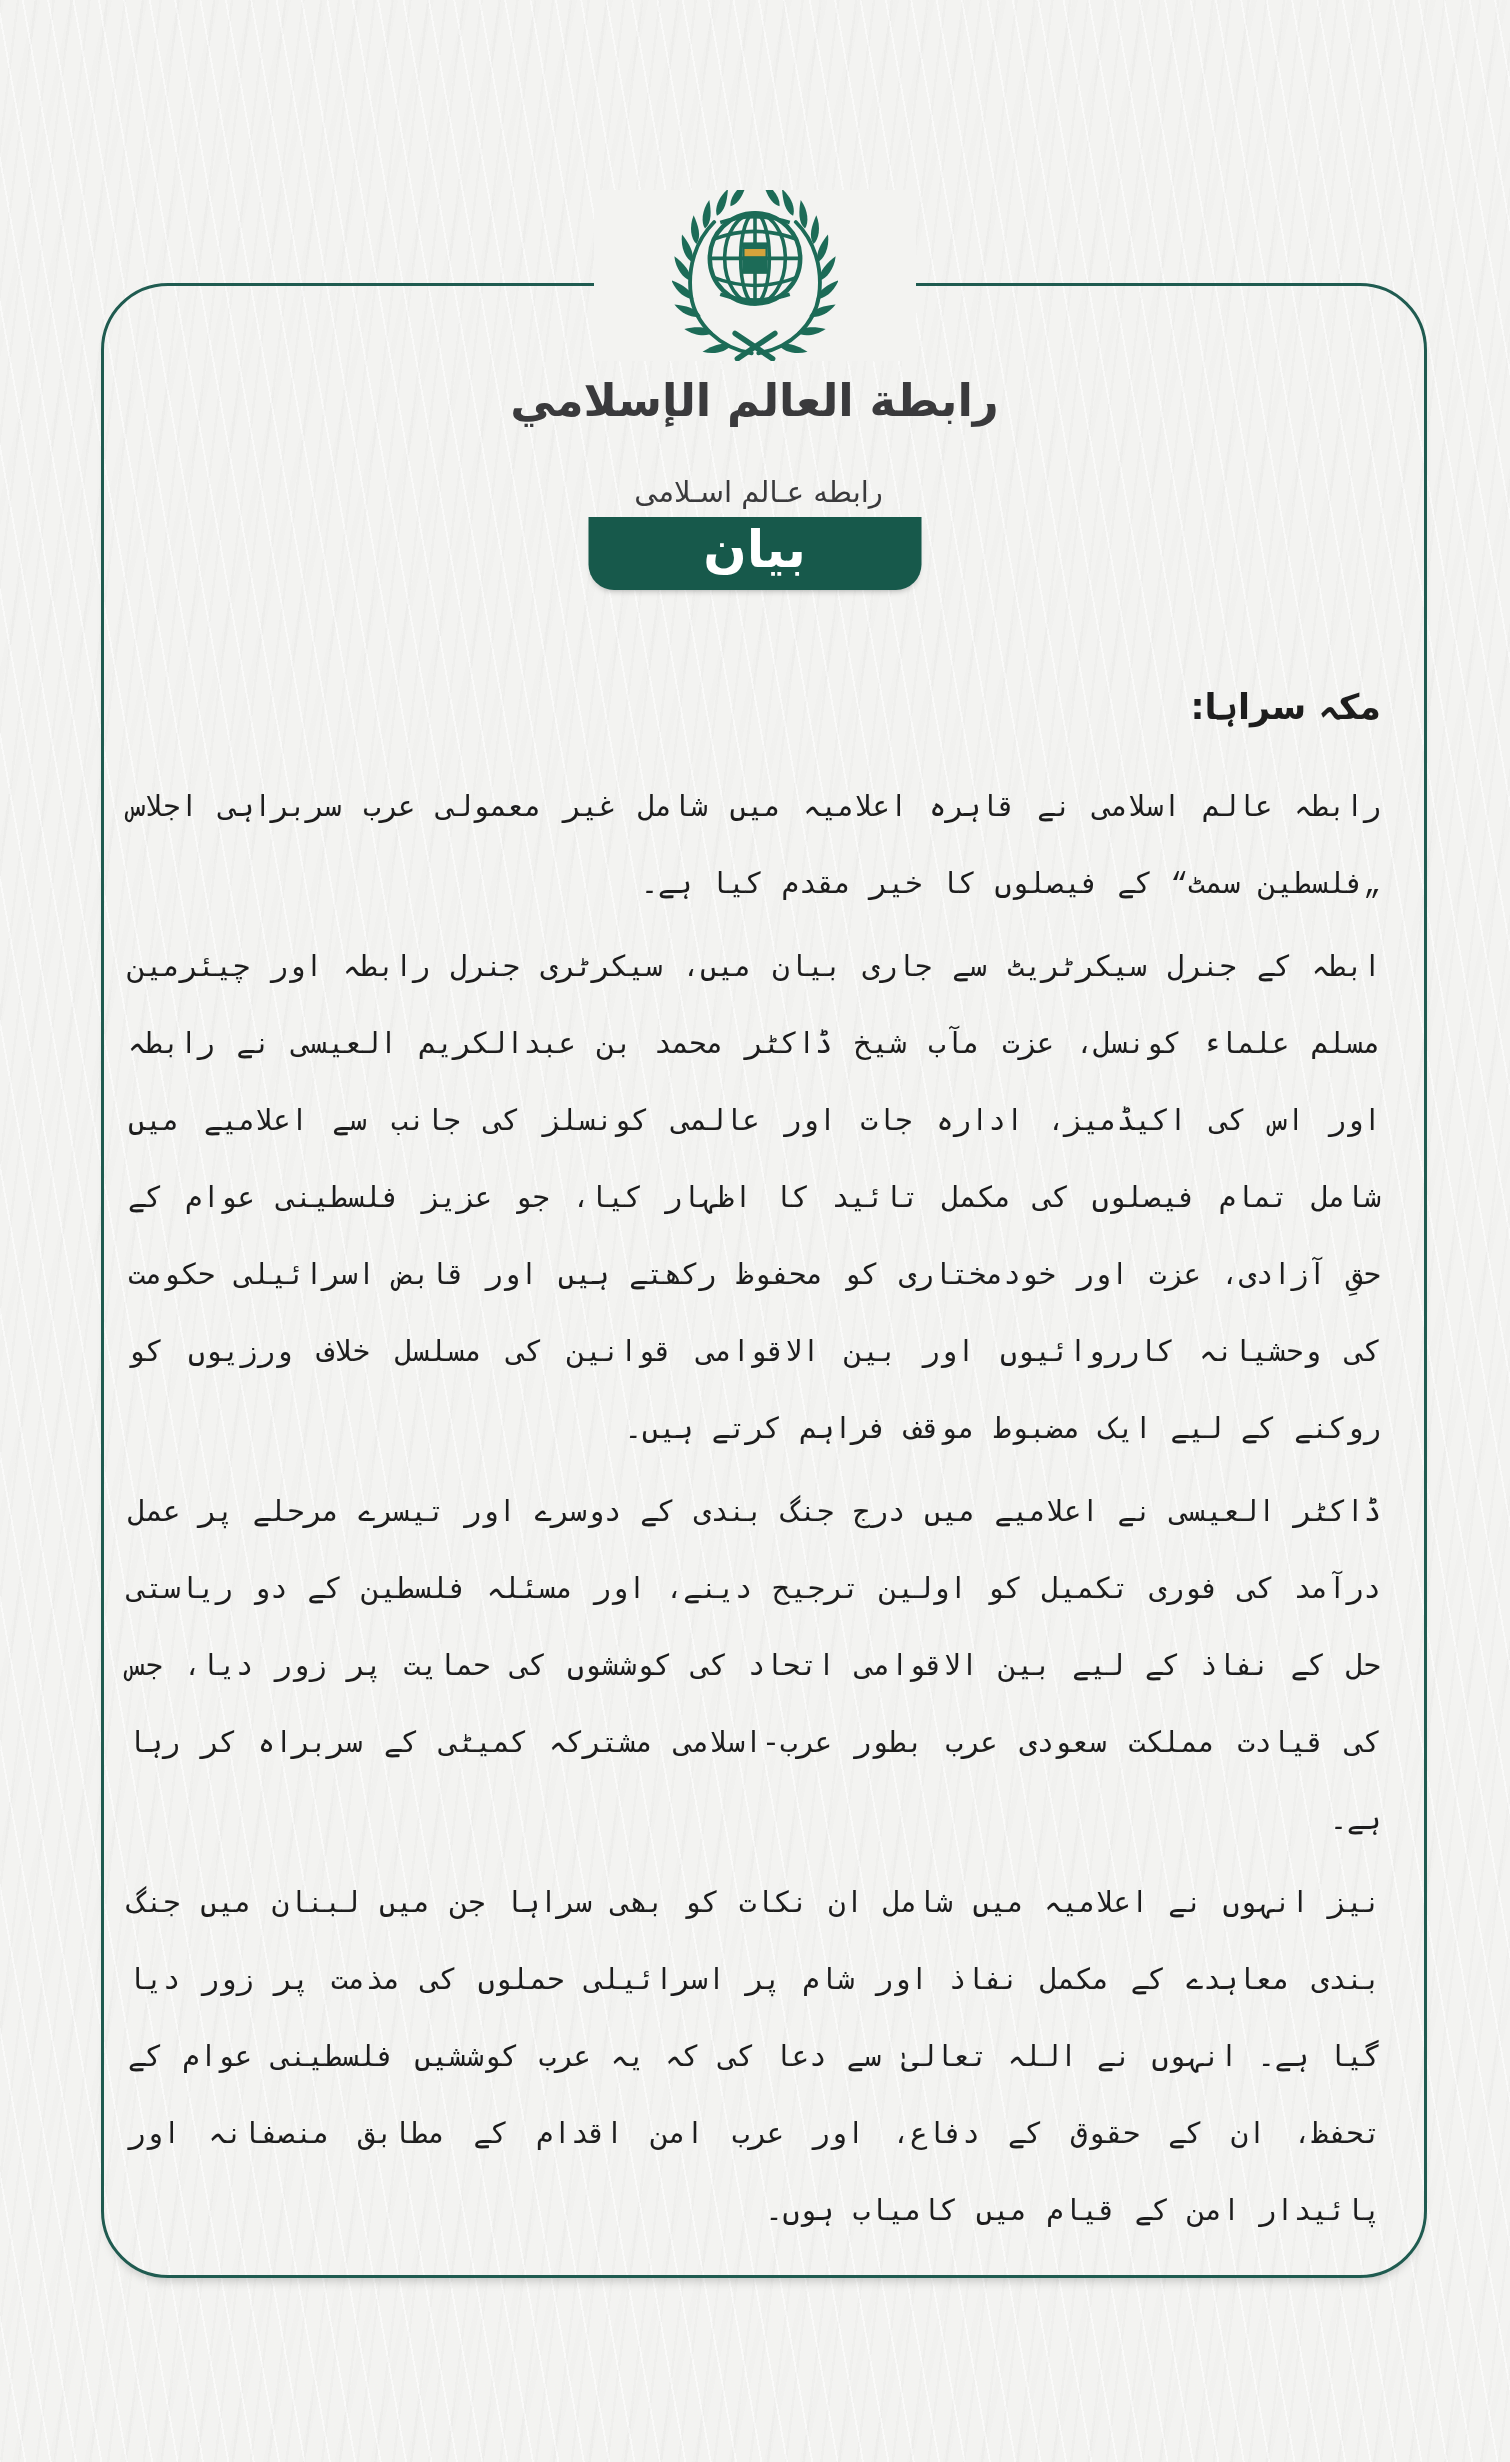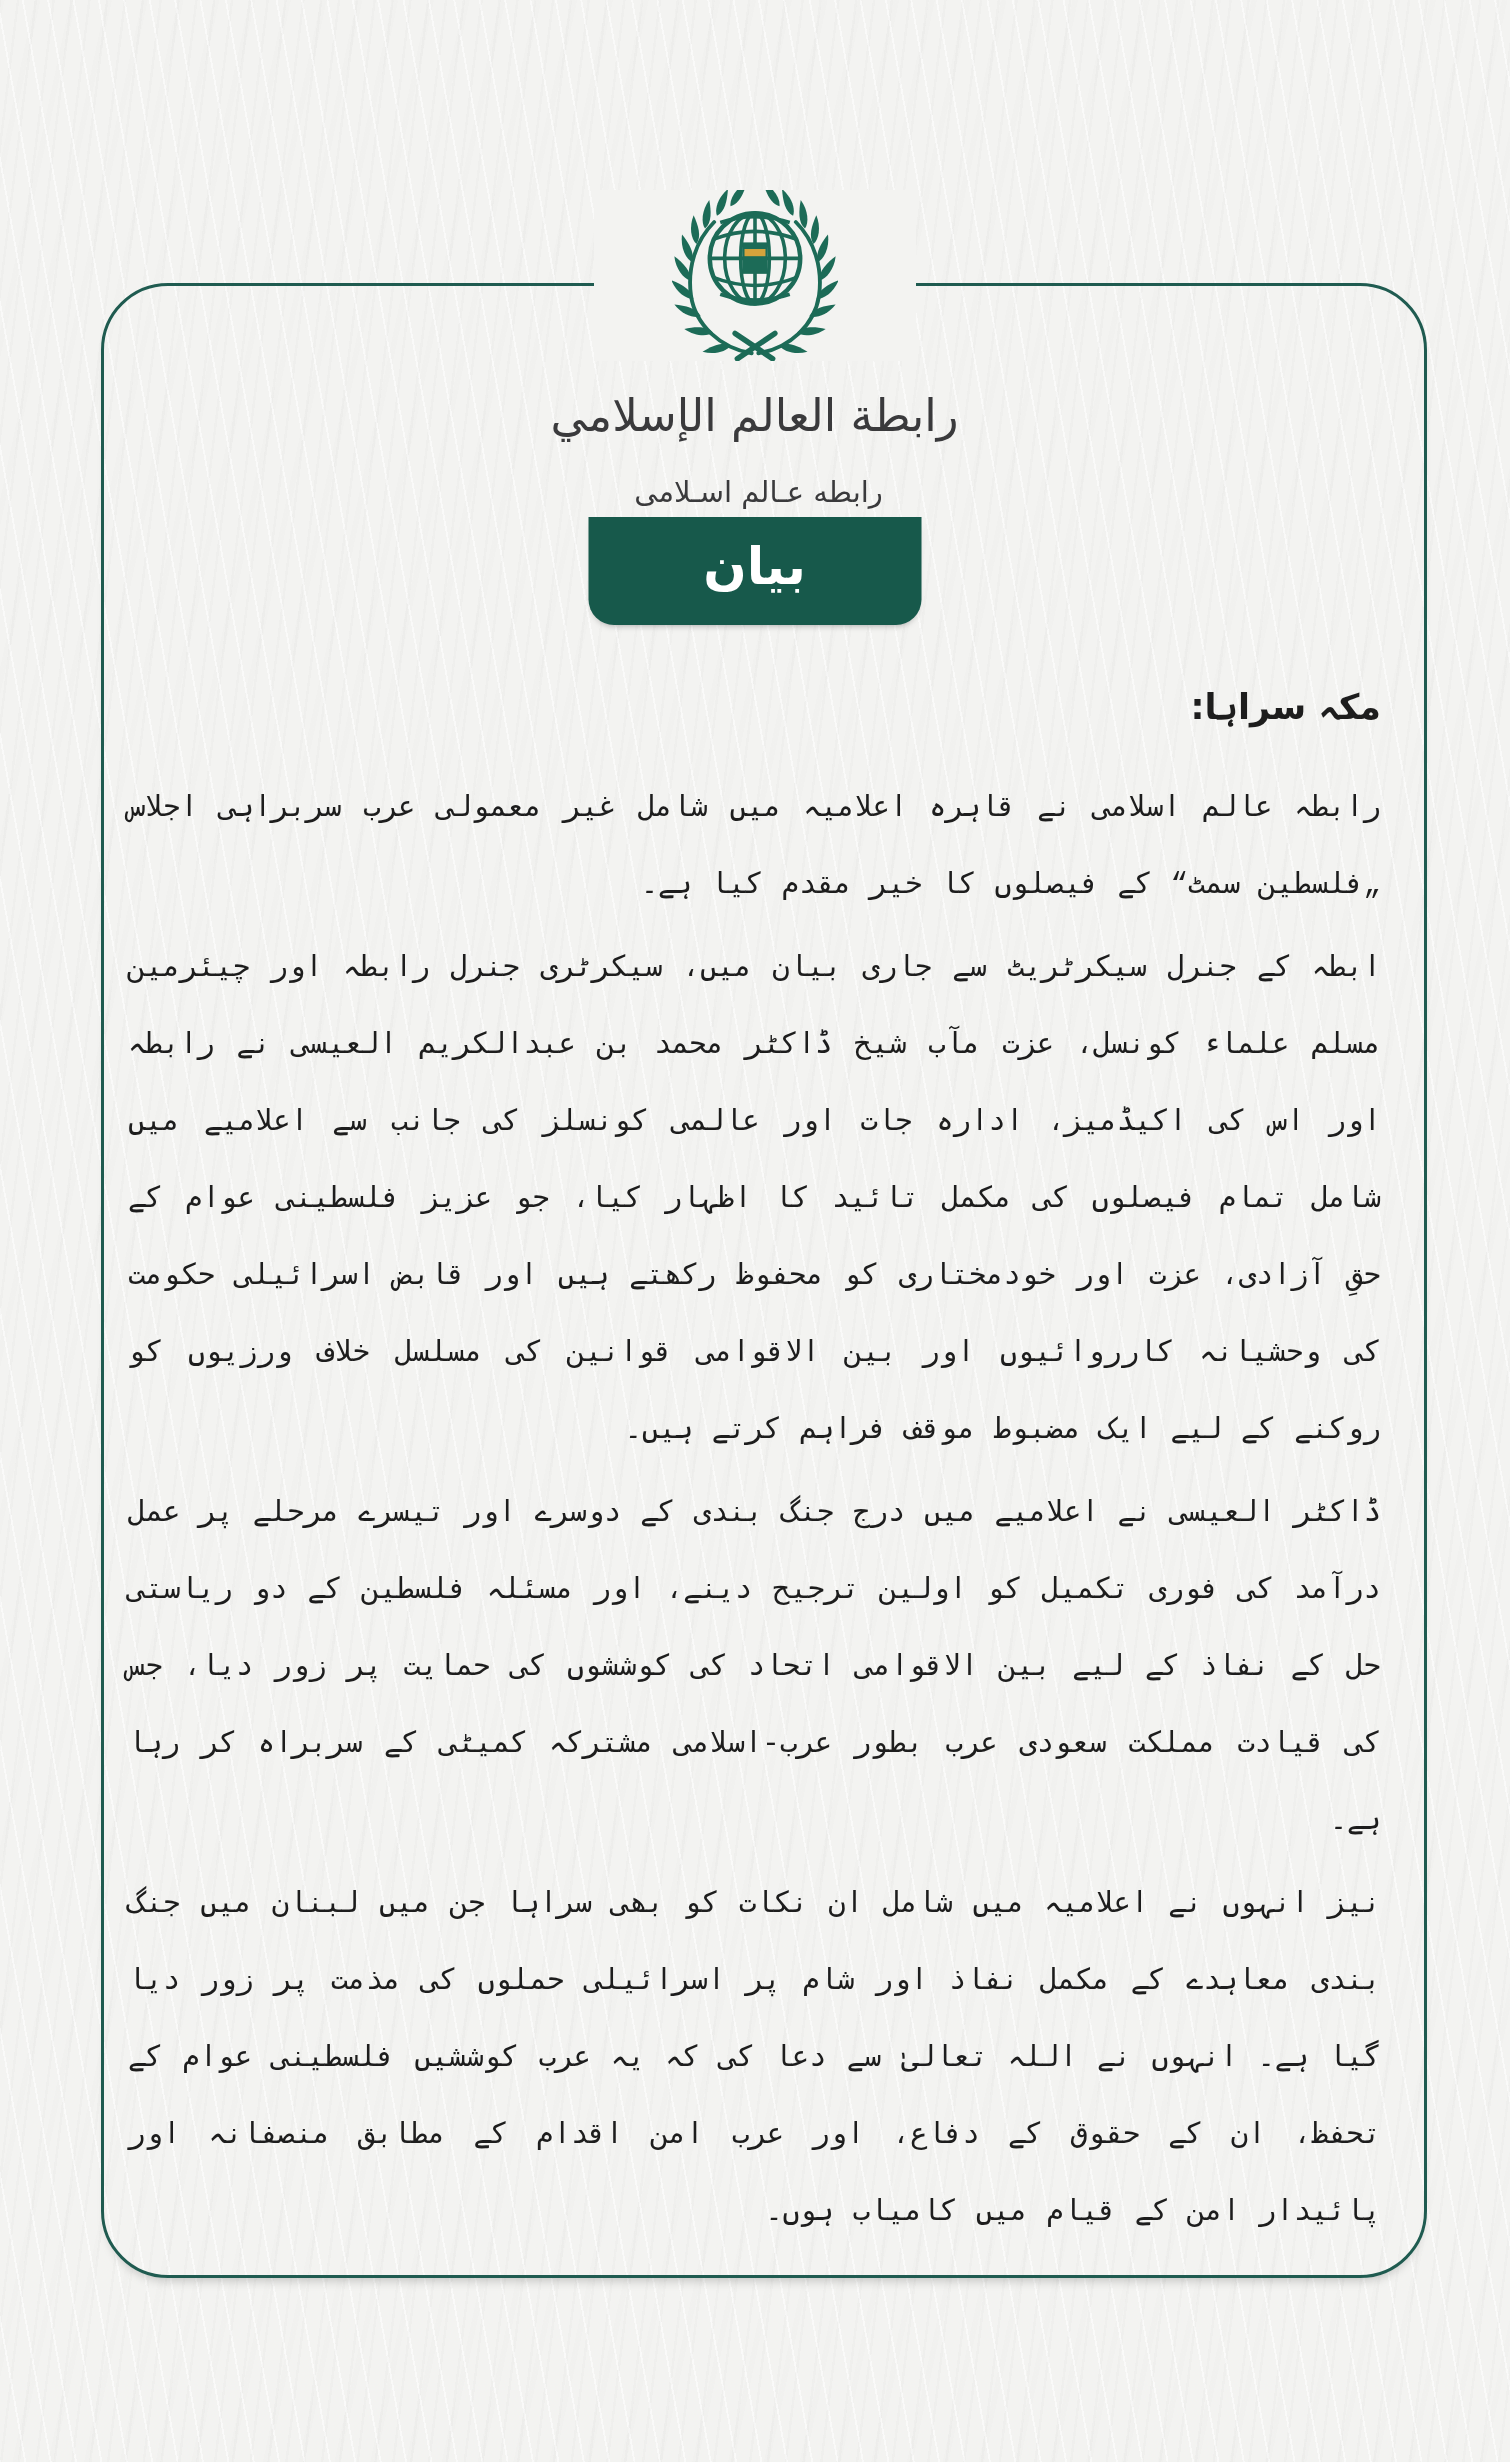--- a/index.html
+++ b/index.html
@@ -41,38 +41,38 @@
   }
   .logo-wrap{
     position:absolute;z-index:3;
     top:190px;left:50%;transform:translateX(-50%);
     background:var(--bg);
     padding:0 78px;
   }
   .emblem-svg{display:block;width:166px;height:171px;}
   .calligraphy{
     position:absolute;z-index:2;
-    top:389px;left:0;right:0;
+    top:374px;left:0;right:0;
     text-align:center;
-    font-size:45px;font-weight:normal;
+    font-size:45px;font-weight:bold;
     color:var(--calligraphy-ink);
     letter-spacing:-0.6px;
   }
   .subtitle{
     position:absolute;z-index:2;
     top:475px;left:0;right:0;
     text-align:center;
     font-size:29px;
     color:var(--calligraphy-ink);
     padding-left:8px;
   }
   .banner{
     position:absolute;z-index:2;
     top:517px;left:50%;transform:translateX(-50%);
-    width:333px;height:108px;
+    width:333px;height:73px;
     background:var(--green-dark);
     border-radius:0 0 25.6px 25.6px;
     display:flex;align-items:center;justify-content:center;
     box-shadow:0 4.9px 7.3px -4.9px rgba(0,0,0,0.35);
   }
   .banner-label{
     color:#ffffff;
     font-size:51px;
     font-weight:bold;
     line-height:1;

